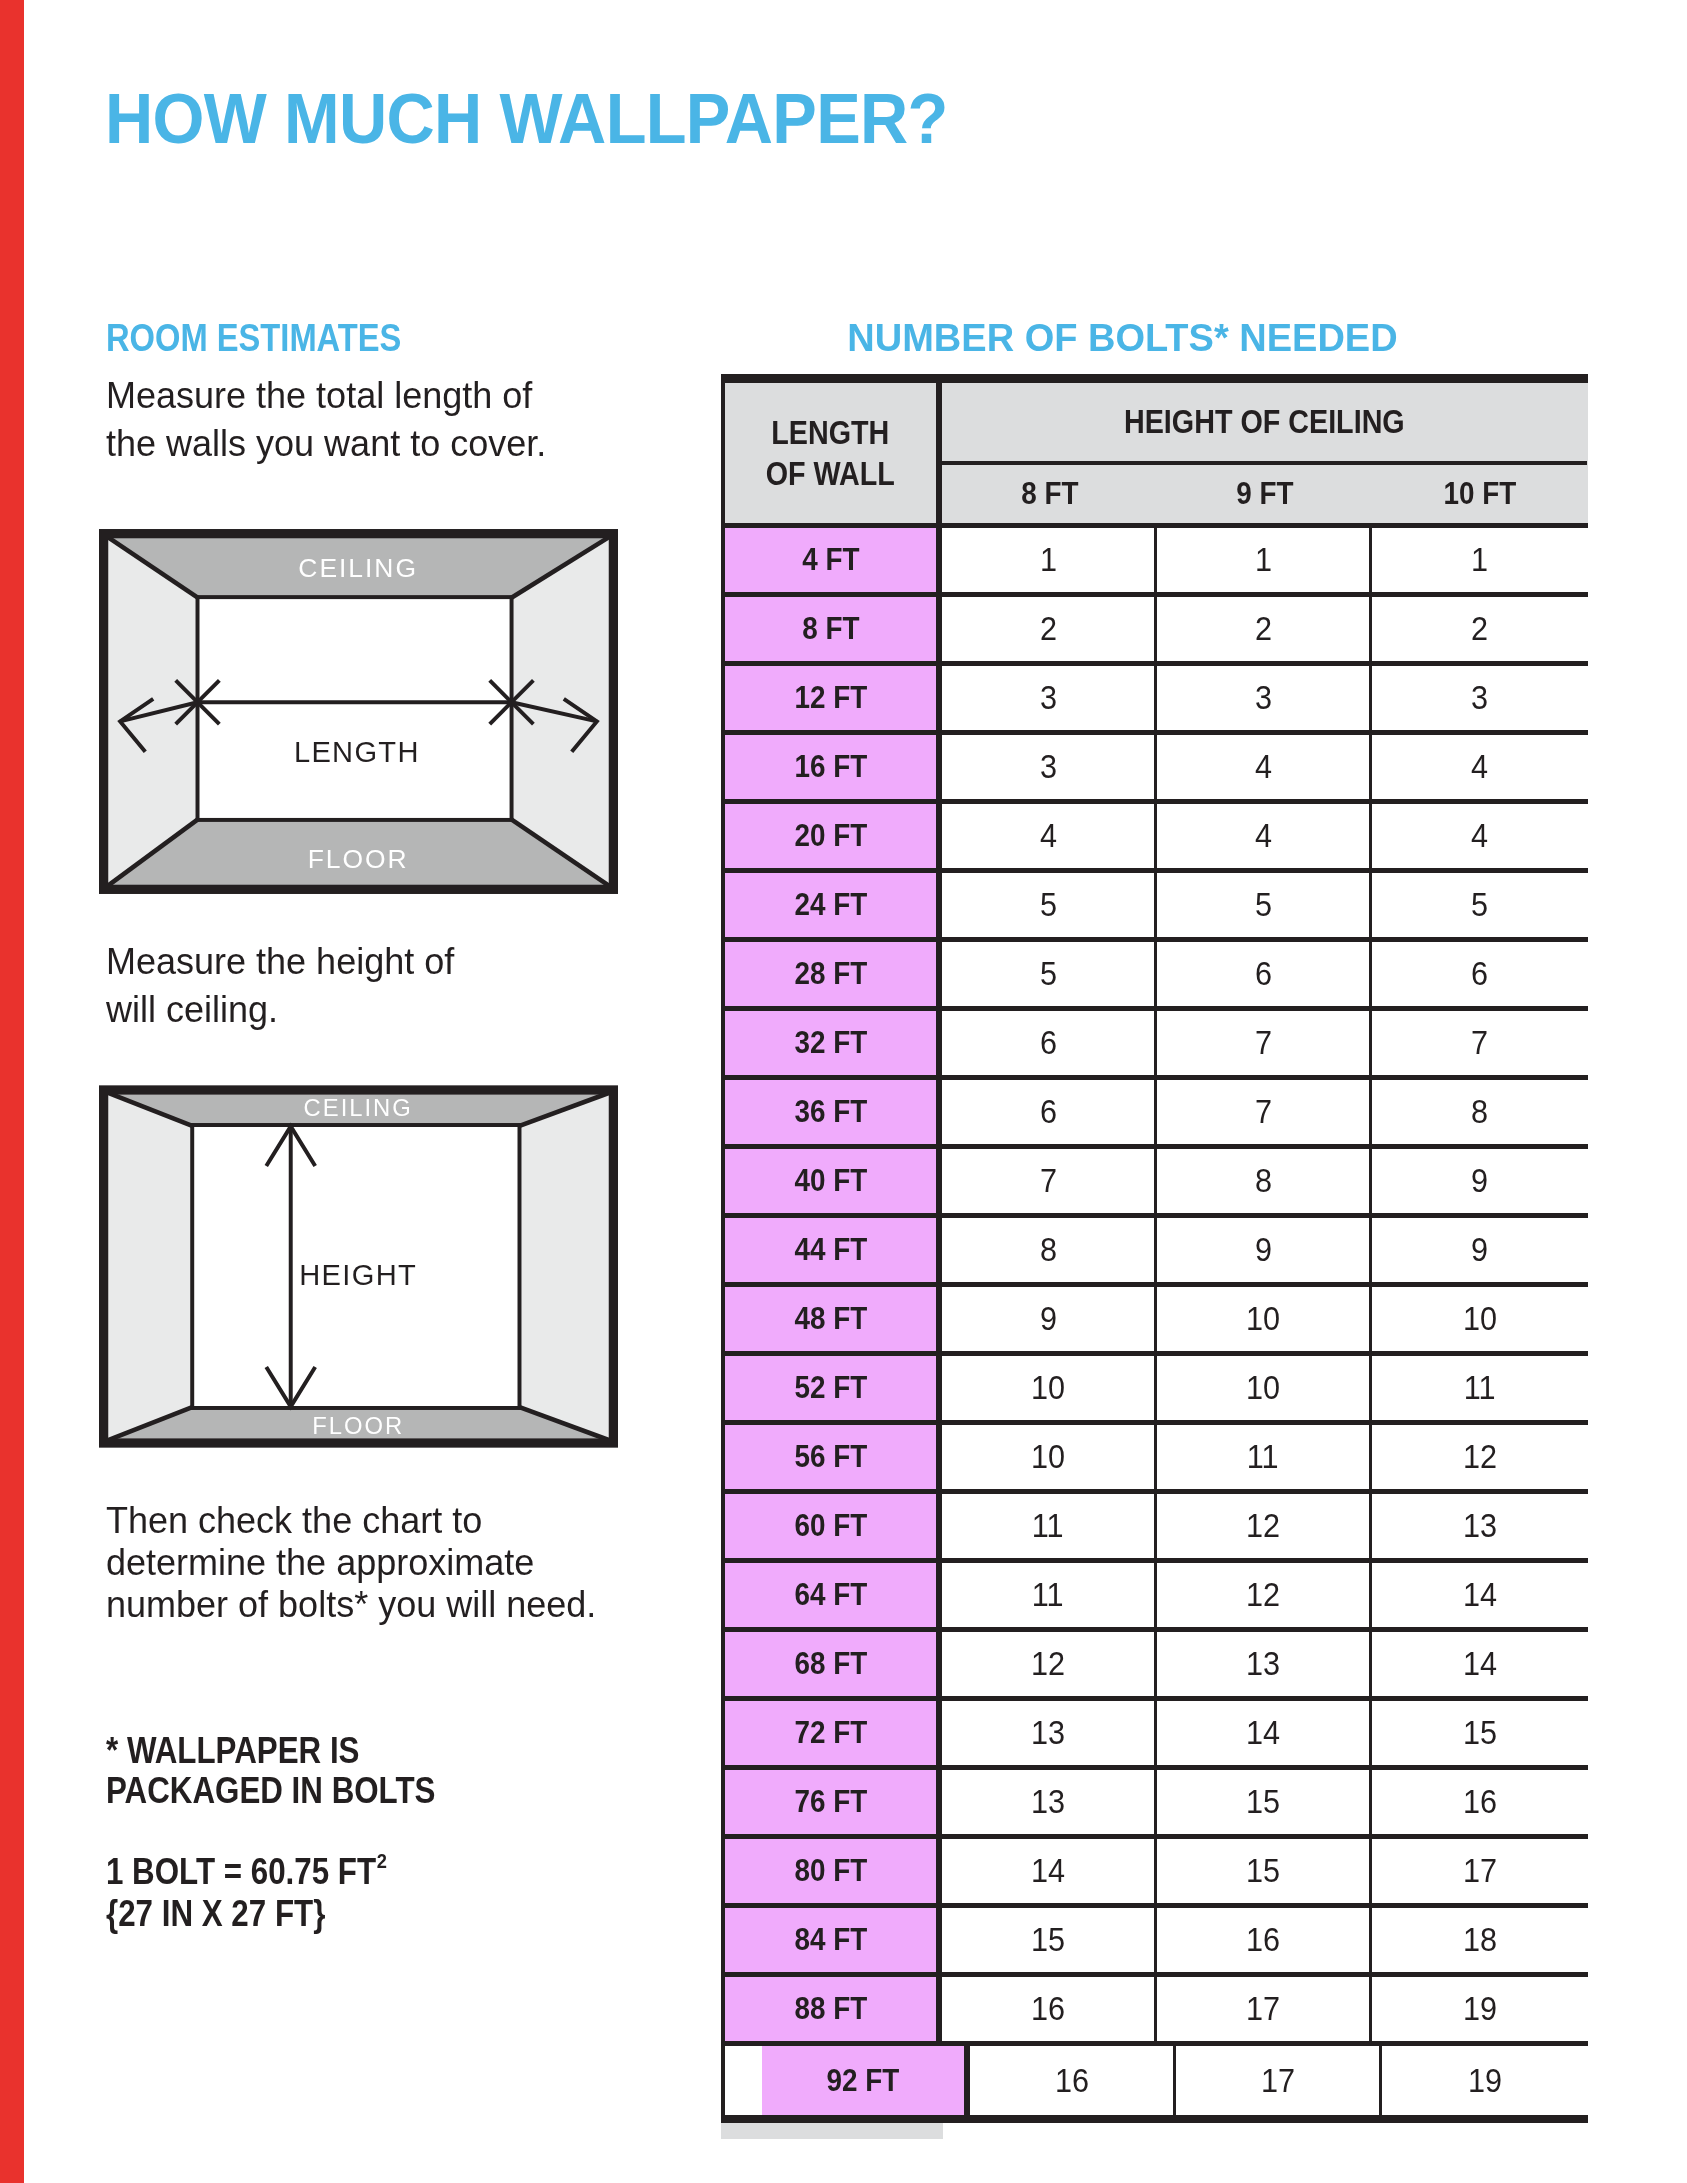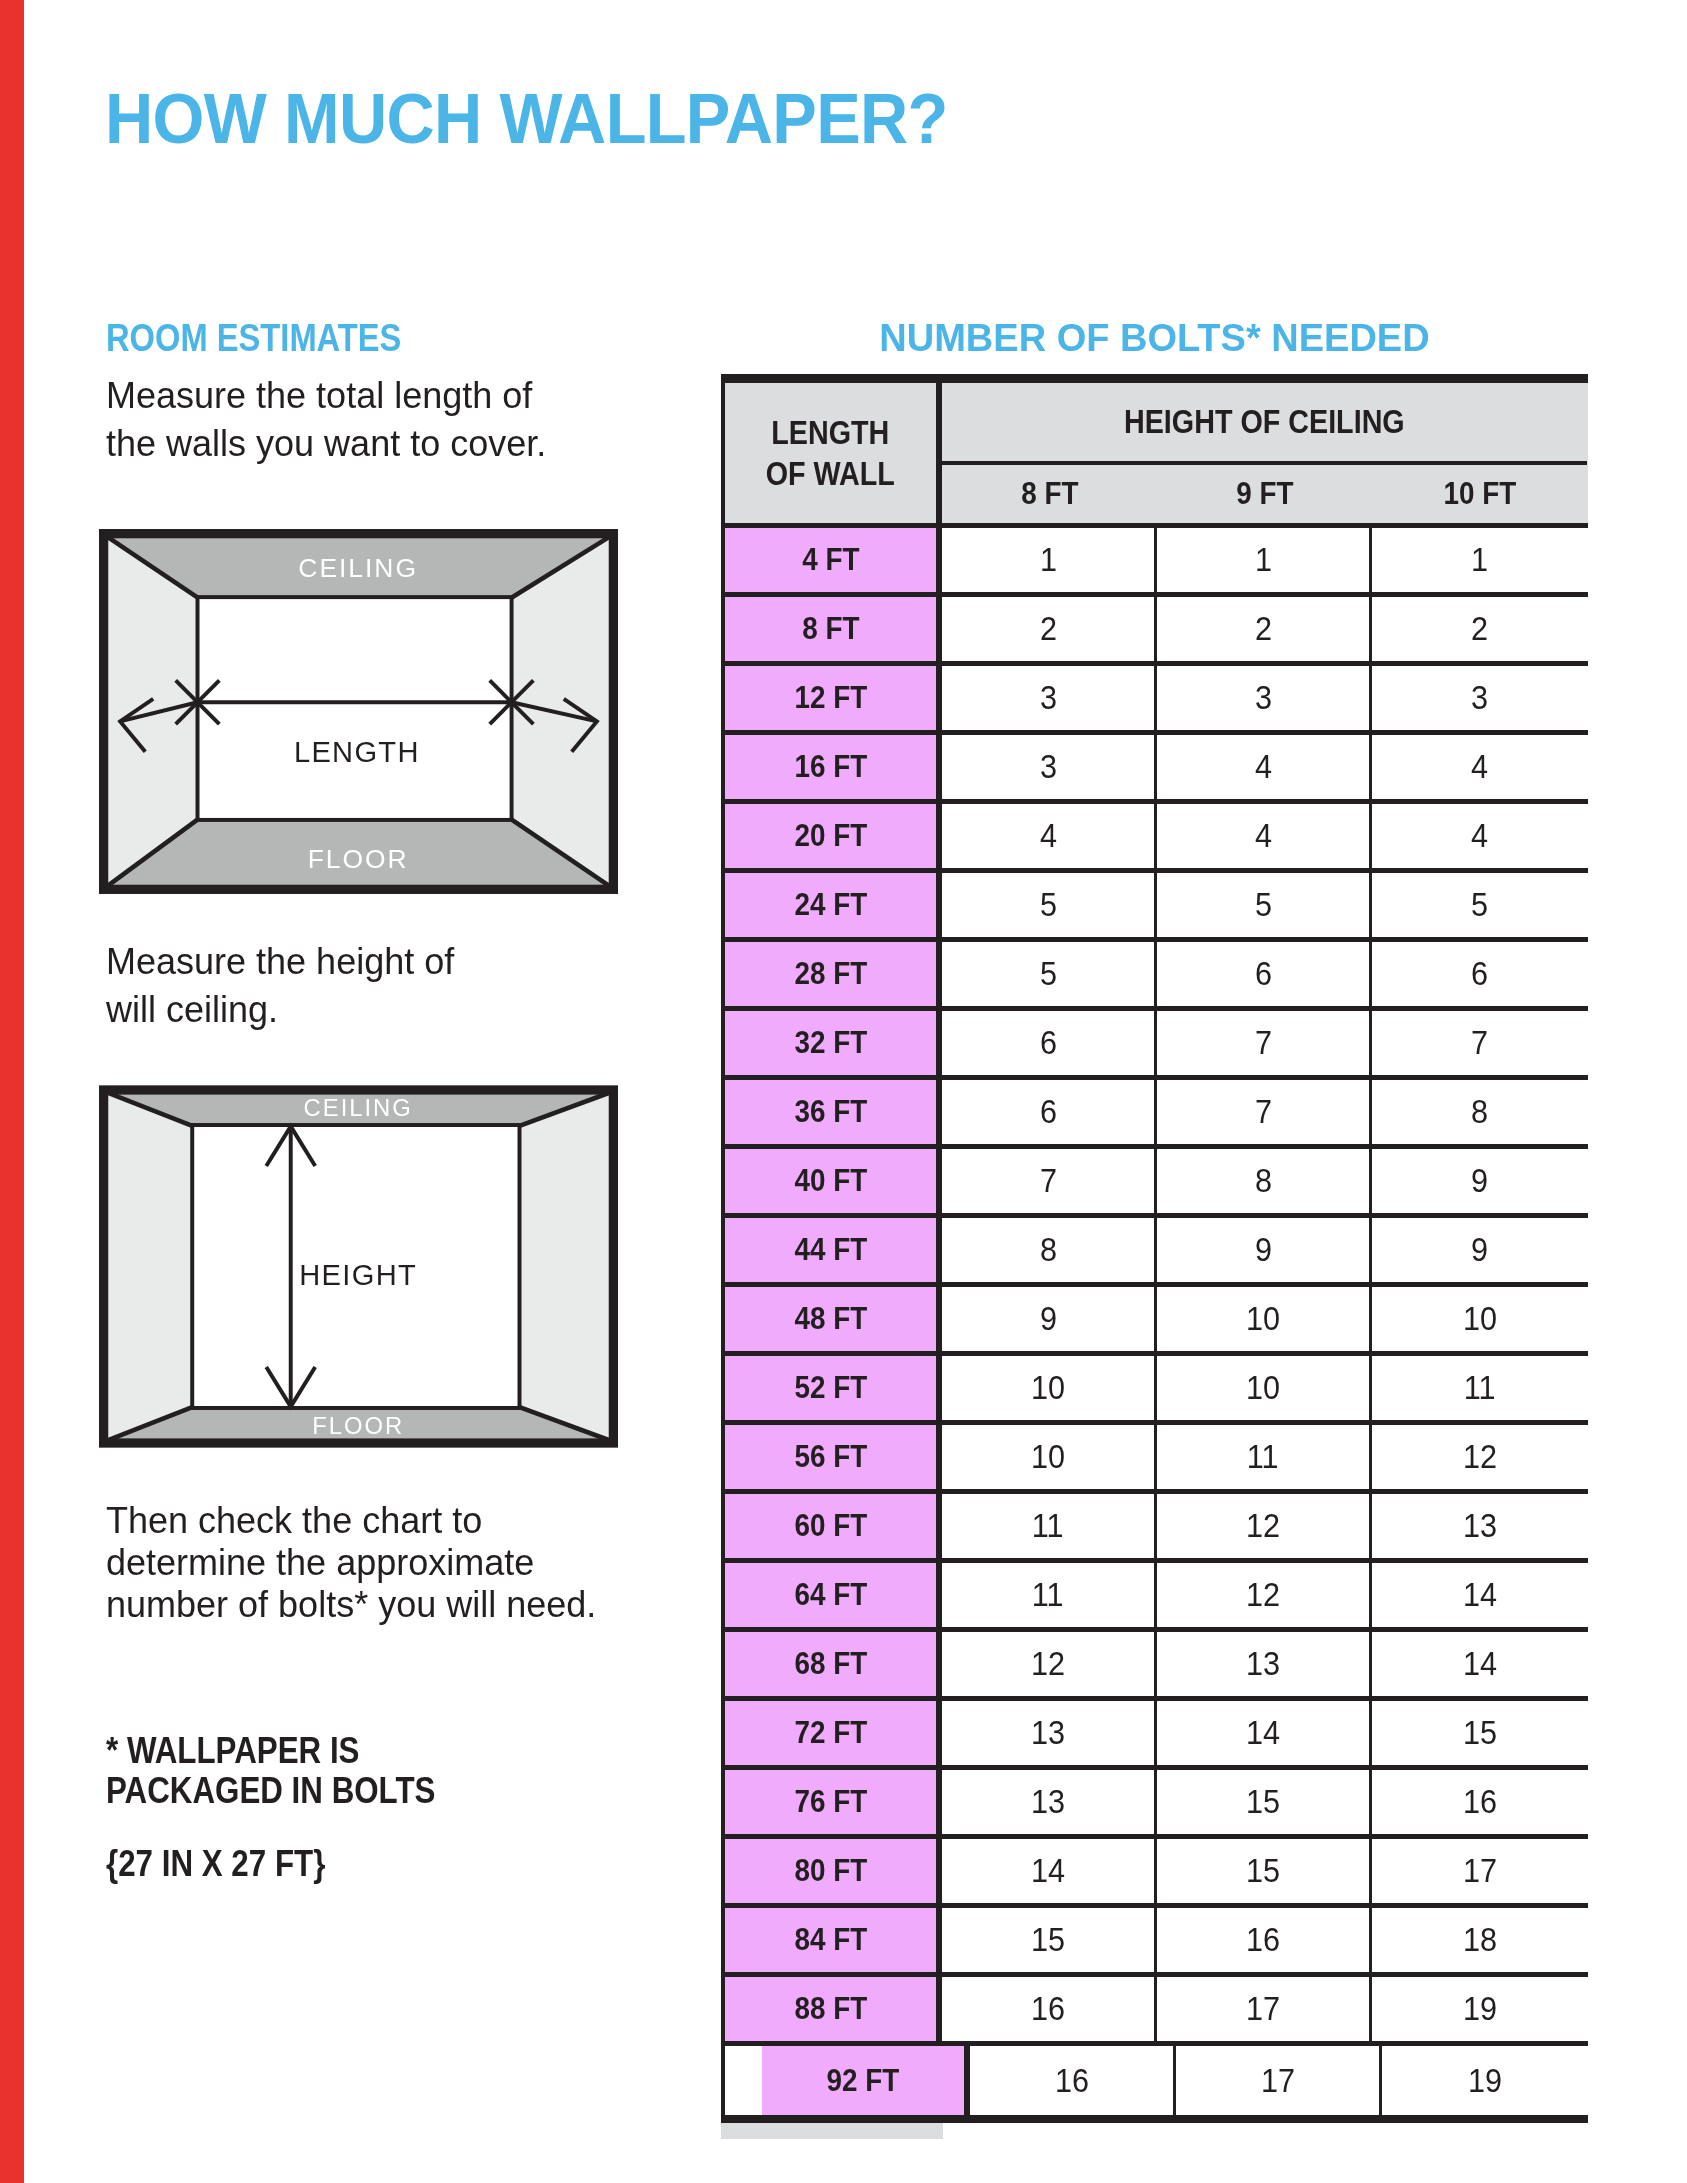--- a/index.html
+++ b/index.html
@@ -20,21 +20,21 @@
     left:105px;top:83px;font-size:71px;font-weight:bold;color:#4ab5e6;
     letter-spacing:-0.7px;line-height:1;transform:scaleX(0.94);transform-origin:left center;
     white-space:nowrap;
   }
 
   
   .sec-head{
     font-size:38px;font-weight:bold;color:#4ab5e6;line-height:1;white-space:nowrap;
   }
   .sec-head-left{left:106px;top:319px;transform:scaleX(0.86);transform-origin:left center;}
-  .table-head-wrap{left:721px;top:319px;width:867px;text-align:center;}
+  .table-head-wrap{left:689px;top:319px;width:867px;text-align:center;}
   .table-head-wrap .sec-head{transform:scaleX(0.88);transform-origin:center center;}
 
   
   .para{left:106px;font-size:36px;line-height:48px;color:#231f20;}
   .para1{top:372px;}
   .para2{top:938px;}
   .para3{top:1491px;line-height:42px;margin-top:9px;}
 
   
   .footnote{left:106px;top:1731px;font-size:36px;font-weight:bold;line-height:40px;}
@@ -145,20 +145,21 @@
 <div class="abs para para3 prewrap">Then check the chart to
 determine the approximate
 number of bolts* you will need.</div>
 
 <div class="abs footnote">
   <div class="l1"><span class="cond">* WALLPAPER IS</span></div>
   <div class="l2"><span class="cond">PACKAGED IN BOLTS</span></div>
 </div>
 
 <div class="abs bolt-block">
+  <div><span class="cond"><span>1 BOLT = 60.75 FT</span><sup>2</sup></span></div>
   <div><span class="cond">{27 IN X 27 FT}</span></div>
 </div>
 
 <div class="abs table-head-wrap">
   <span class="sec-head">NUMBER OF BOLTS* NEEDED</span>
 </div>
 
 <div class="abs table-wrap">
   <div class="t-topbar"></div>
   <div class="t-header">

